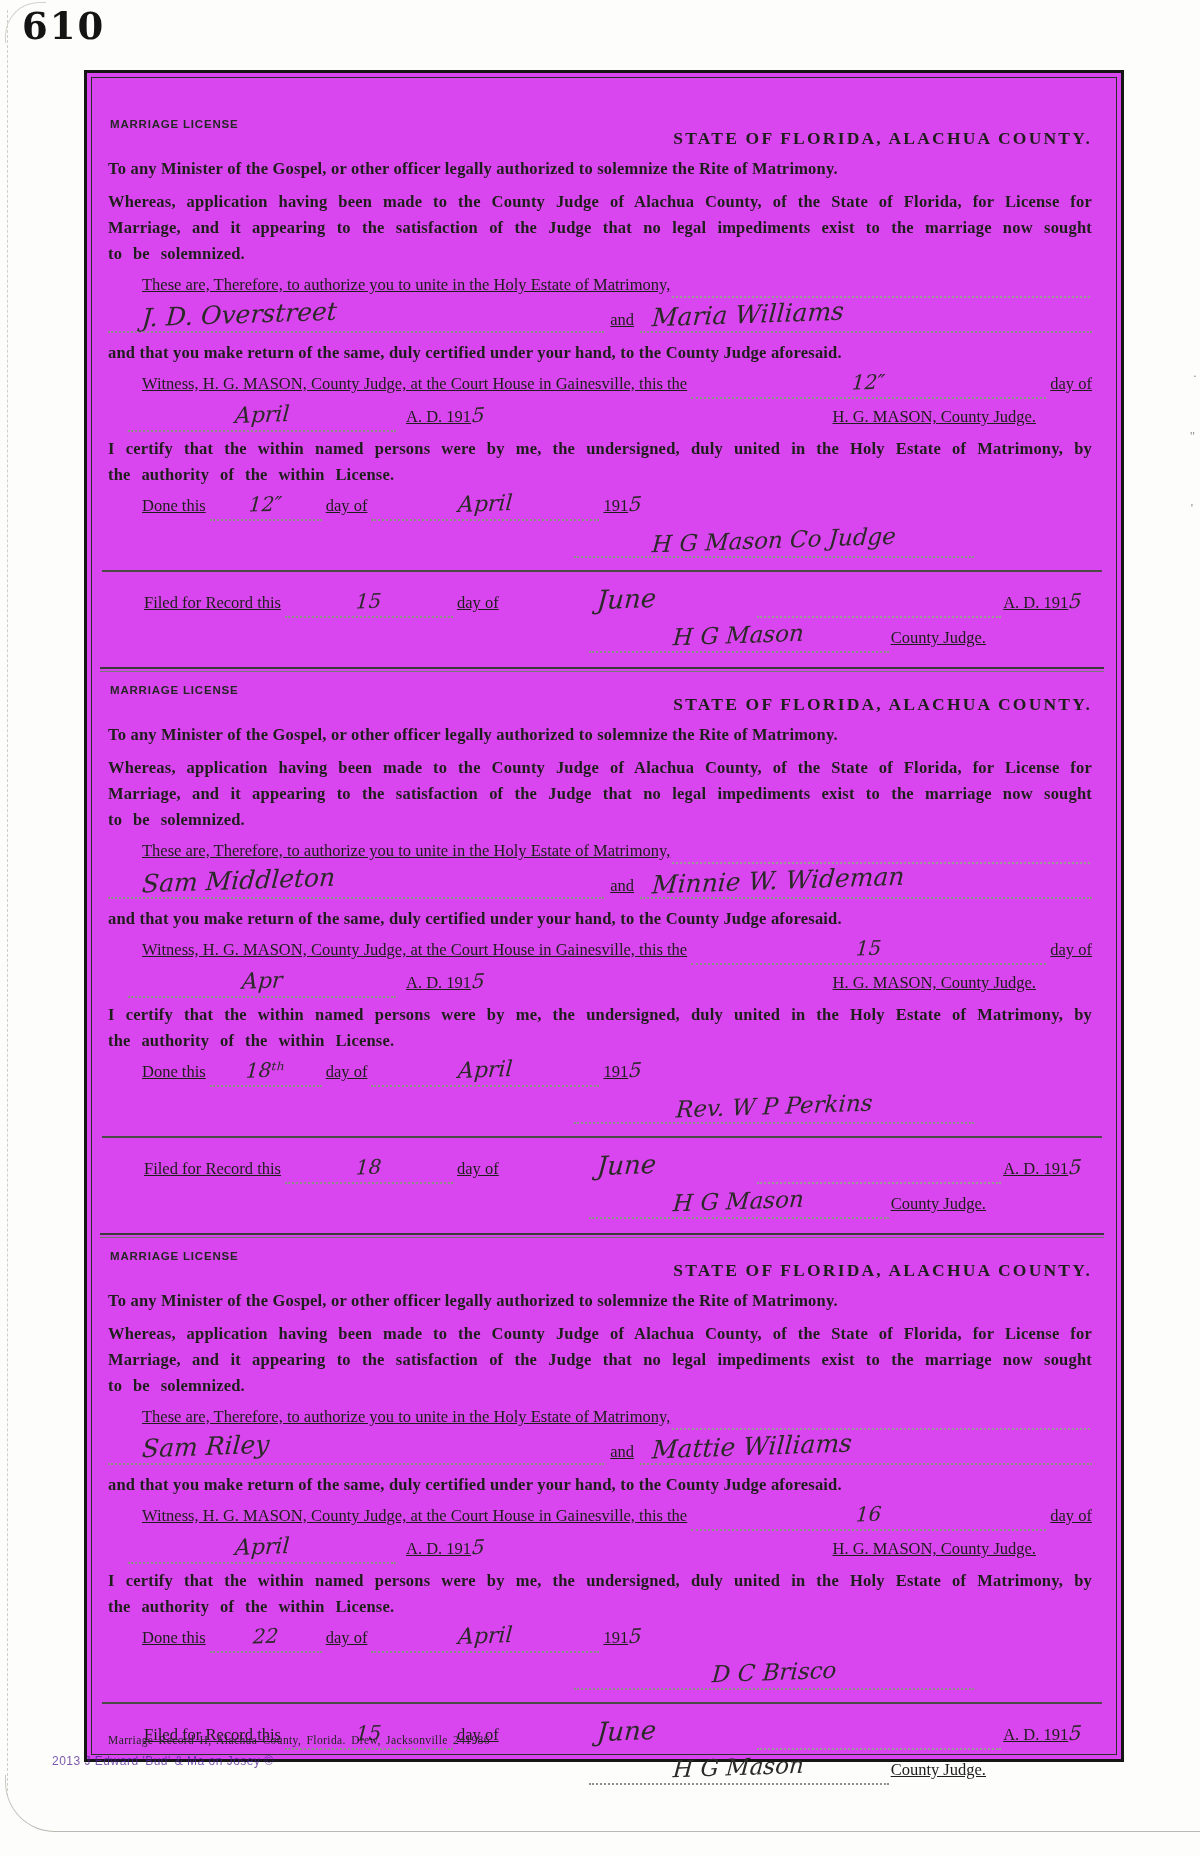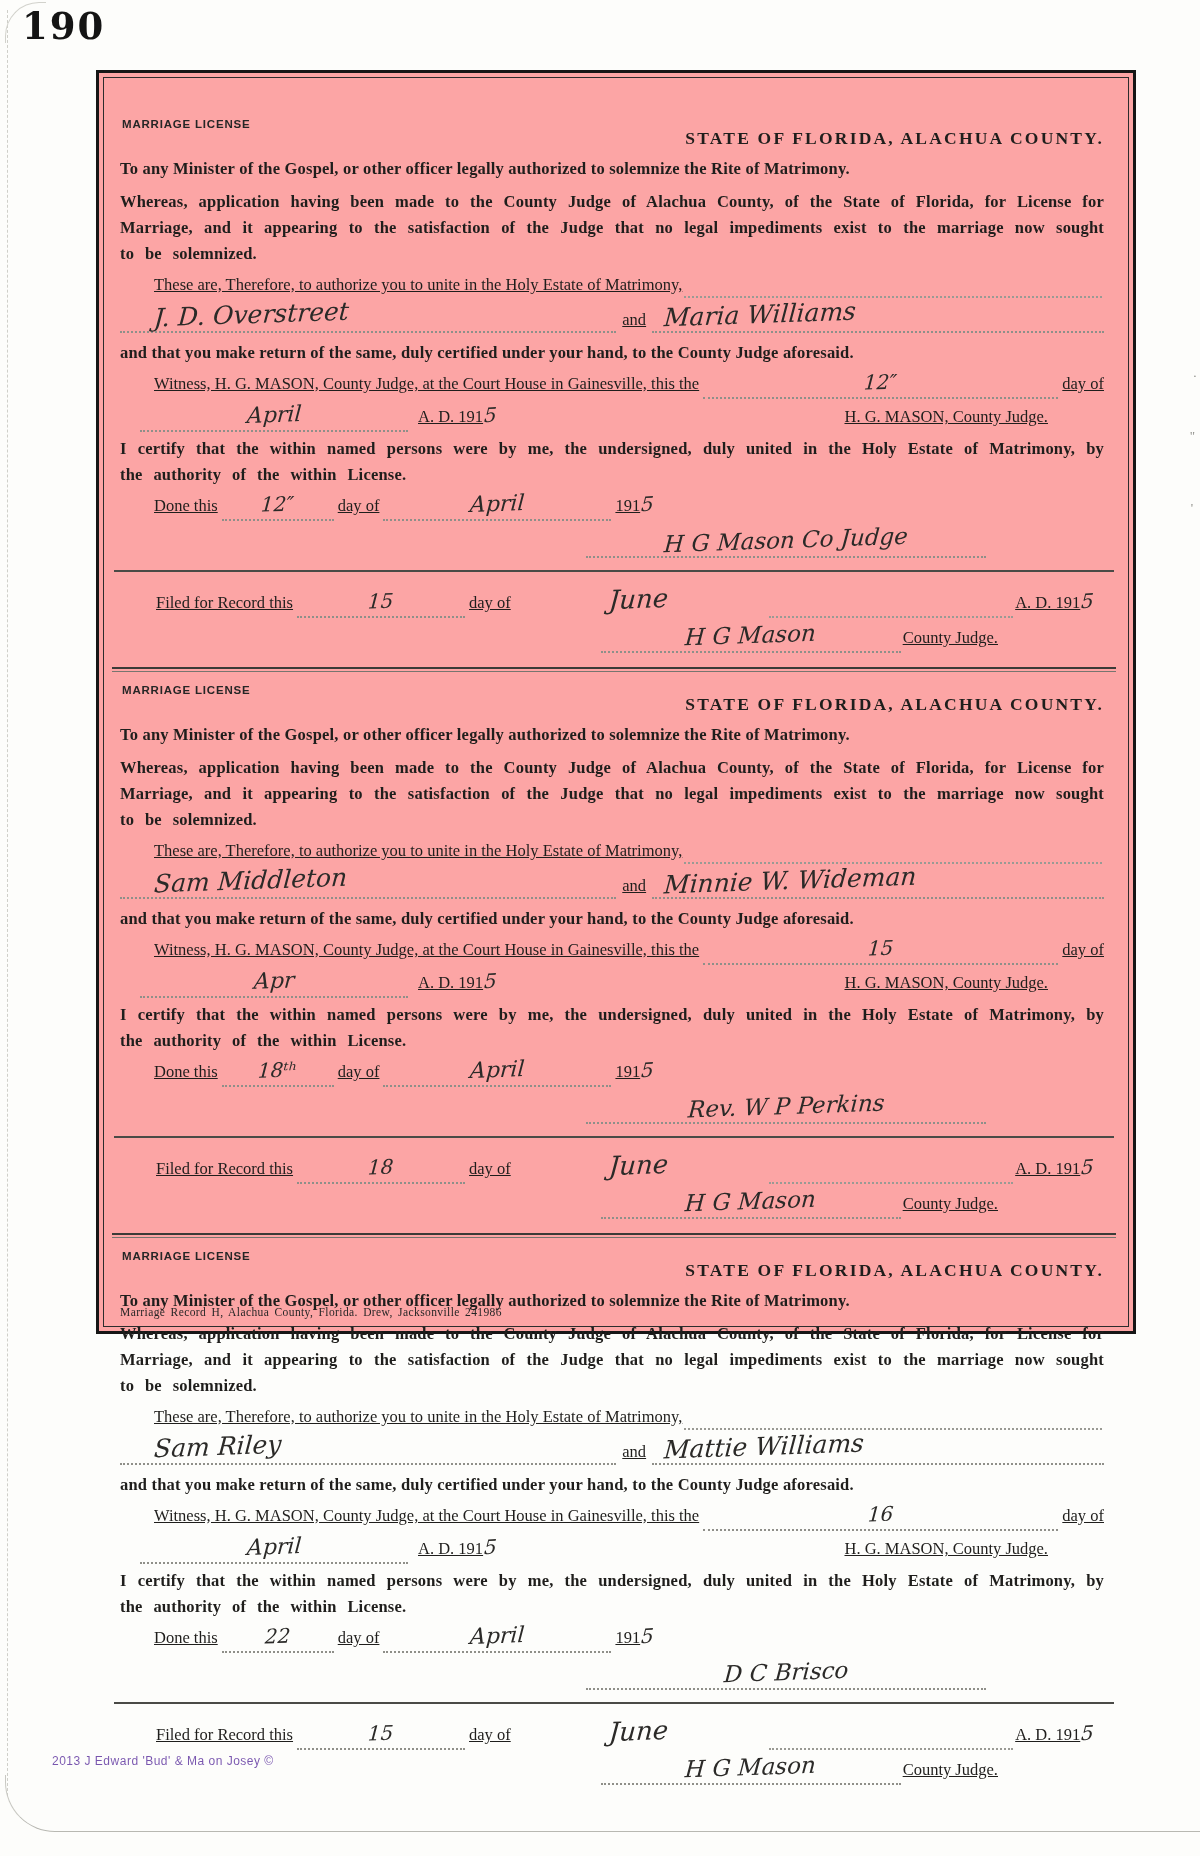--- a/index.html
+++ b/index.html
@@ -9,22 +9,22 @@
   .edge-left{position:absolute;left:7px;top:10px;bottom:60px;width:0;border-left:1px dashed #cfcfc9;}
   .edge-bottom{position:absolute;left:5px;right:0;bottom:24px;height:56px;
                border-left:1px solid #c8c8c2;border-bottom:1px solid #b8b8b2;border-bottom-left-radius:50px;}
   .edge-topcurve{position:absolute;left:5px;top:2px;width:40px;height:40px;
                  border-left:1px solid #d2d2cc;border-top:1px solid #d2d2cc;border-top-left-radius:34px;}
   .page-number{position:absolute;left:22px;top:4px;font-family:"DejaVu Serif",serif;
                font-weight:bold;font-size:37px;letter-spacing:2px;color:#141414;}
   .speck{position:absolute;color:#8f8f8a;font-size:13px;}
   .speck.s1{right:5px;top:428px;} .speck.s2{right:7px;top:500px;} .speck.s3{right:3px;top:368px;}
 
-  .sheet{position:absolute;left:84px;top:70px;width:1040px;height:1264px;
-         border:3px solid #161616;background:#fca5a5;box-sizing:border-box;margin-left:12px;}
+  .sheet{position:absolute;left:84px;top:70px;width:1040px;height:1692px;
+         border:3px solid #161616;background:#d946ef;box-sizing:border-box;}
   .sheet-inner{position:absolute;inset:4px;border:1px solid #2c2c2c;
                padding:40px 24px 30px 16px;box-sizing:border-box;}
 
   .ml-label{font-family:"Liberation Sans",sans-serif;font-weight:bold;font-size:11.5px;
             letter-spacing:.8px;color:#262626;margin-left:2px;}
   .license + .block-rule + .license .ml-label{margin-top:0;}
   .heading{text-align:right;font-weight:bold;font-size:17.5px;letter-spacing:2.2px;margin-top:-2px;}
   .para{margin:7px 0 0;line-height:26px;font-size:16.5px;letter-spacing:.2px;font-weight:bold;}
   .just{text-align:justify;word-spacing:6.5px;}
   .certify{margin-top:4px;}
@@ -72,21 +72,21 @@
   .watermark{position:absolute;left:52px;top:1754px;font-family:"Liberation Sans",sans-serif;
              font-size:12px;color:#4c1d95;opacity:.75;letter-spacing:.5px;}
 </style>
 </head>
 <body>
 
 <div class="page">
   <div class="edge-left"></div>
   <div class="edge-topcurve"></div>
   <div class="edge-bottom"></div>
-  <div class="page-number">190</div>
+  <div class="page-number">610</div>
   <div class="speck s1">"</div>
   <div class="speck s2">'</div>
   <div class="speck s3">·</div>
 
   <div class="sheet">
     <div class="sheet-inner">
 
       <section class="license">
         <div class="ml-label">MARRIAGE LICENSE</div>
         <div class="heading">STATE OF FLORIDA, ALACHUA COUNTY.</div>

